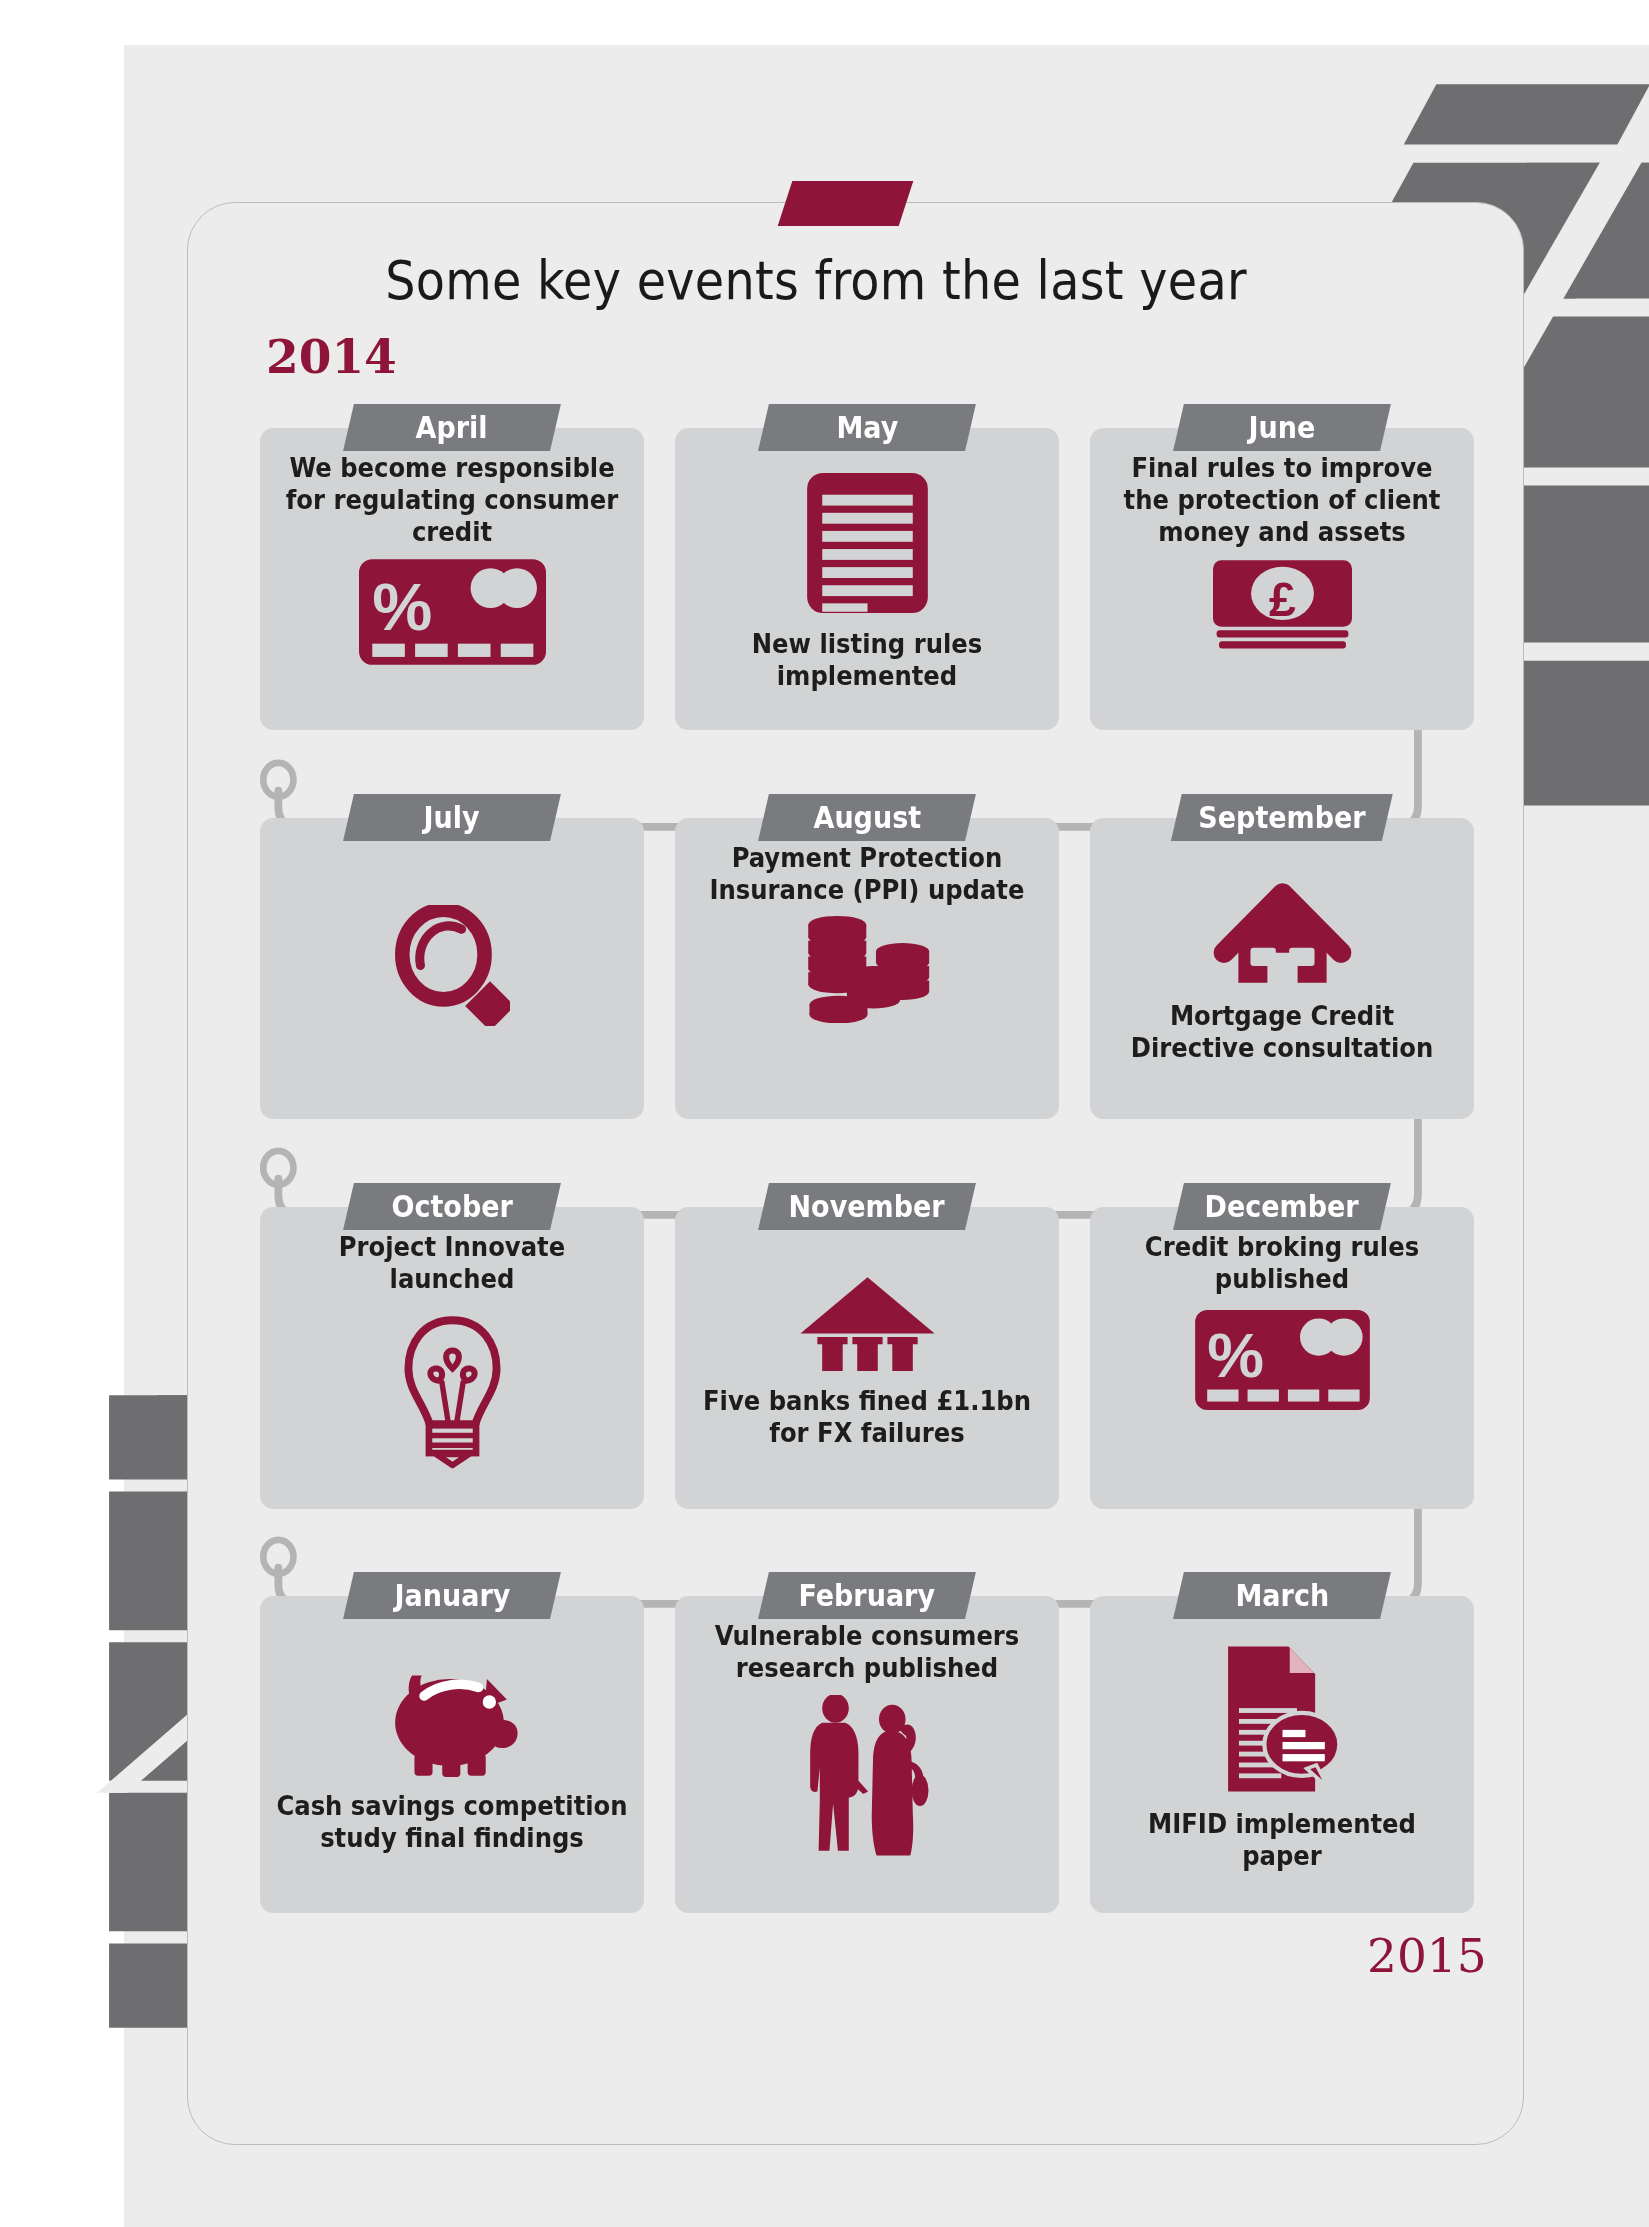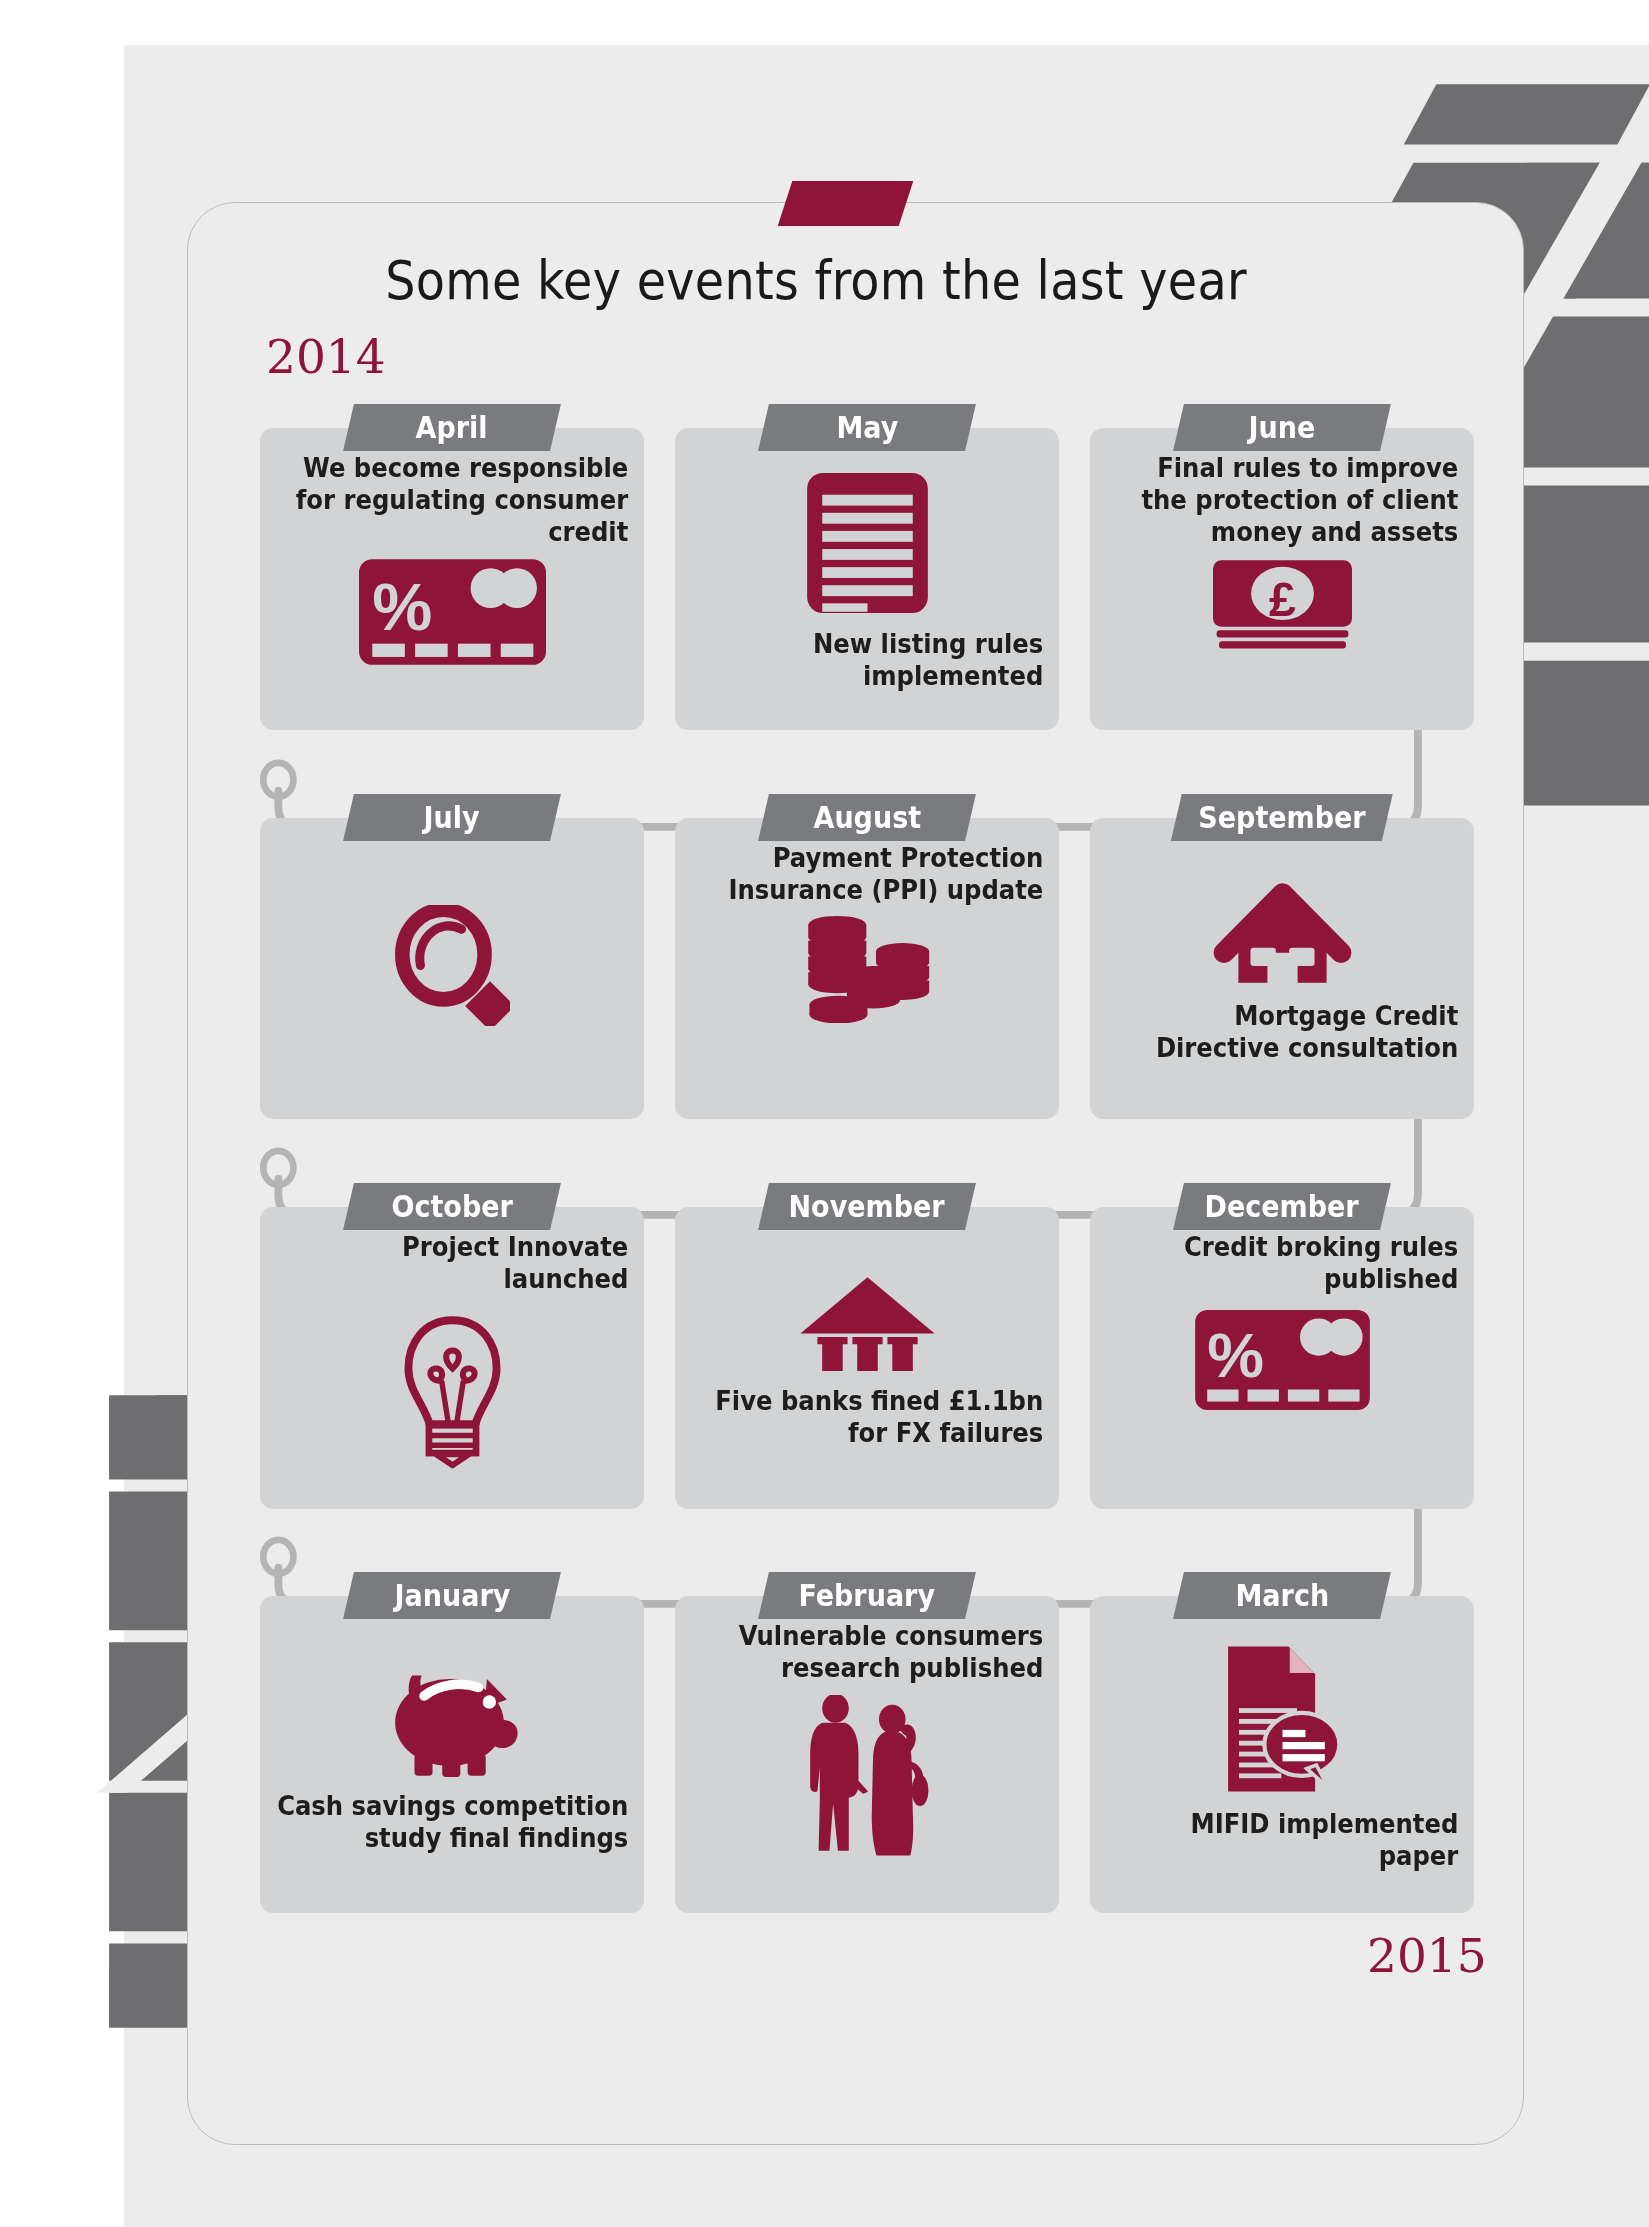--- a/index.html
+++ b/index.html
@@ -35,21 +35,21 @@
     position:absolute;left:0;top:250px;width:1632px;
     text-align:center;
     font-size:53px;
     font-weight:300;
     color:#1a1a1a;
     letter-spacing:0.3px;
     font-family:"DejaVu Sans Condensed","Liberation Sans",sans-serif;
   }
   #year-start{
     position:absolute;left:266px;top:329px;
-    font-size:47px;color:#8e1539;font-weight:400;
+    font-size:47px;color:#8e1539;font-weight:700;
     font-family:"DejaVu Serif","Liberation Serif",serif;
   }
   #year-end{
     position:absolute;left:1367px;top:1928px;
     font-size:47px;color:#8e1539;font-weight:300;
     font-family:"DejaVu Serif","Liberation Serif",serif;
   }
 
   
   #grid{position:absolute;left:0;top:0;width:1650px;height:2227px;}
@@ -81,21 +81,21 @@
     font-size:30px;
     font-weight:bold;
     white-space:nowrap;
     font-family:"DejaVu Sans Condensed","Liberation Sans",sans-serif;
   }
   .card .ctext{
     color:#1d1d1b;
     font-size:27px;
     font-weight:bold;
     line-height:1.18;
-    text-align:right;
+    text-align:center;
     font-family:"DejaVu Sans Condensed","Liberation Sans",sans-serif;
     width:100%;
   }
   .card .cicon{display:flex;align-items:center;justify-content:center;}
 
   
   .connector{position:absolute;pointer-events:none;}
 </style>
 </head>
 <body>

